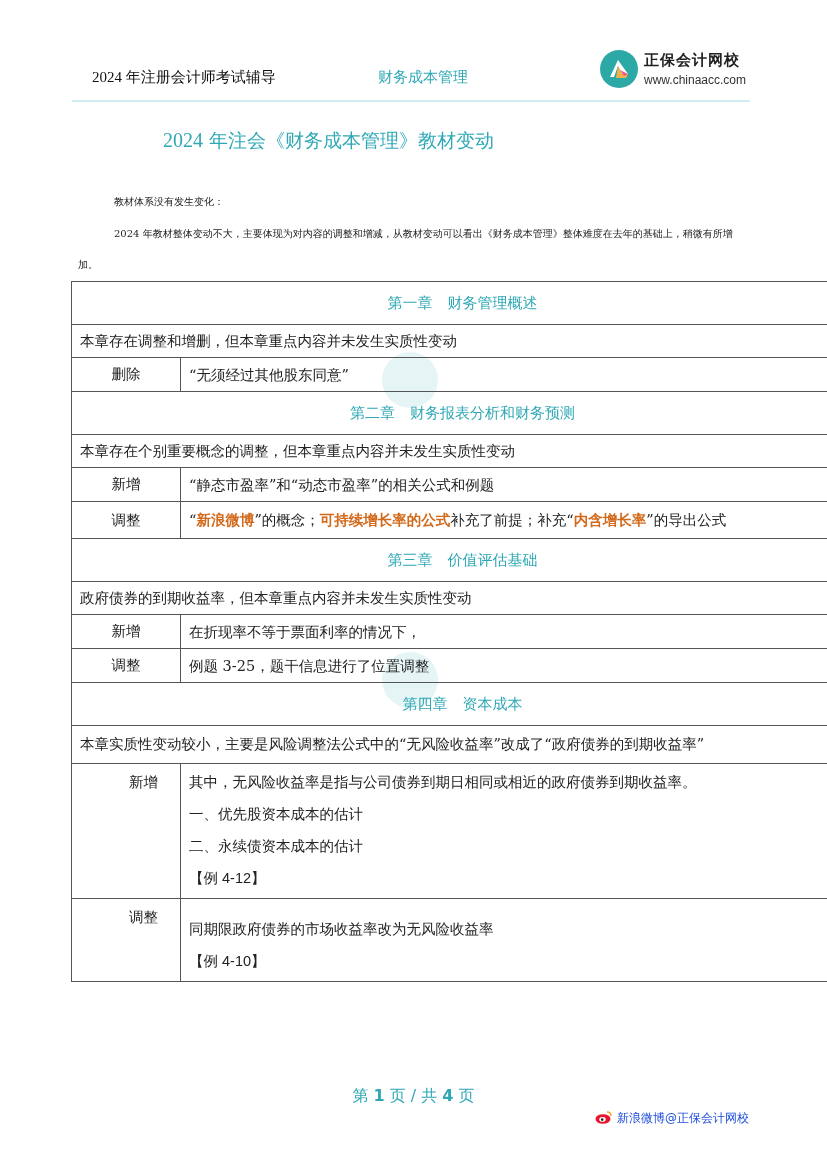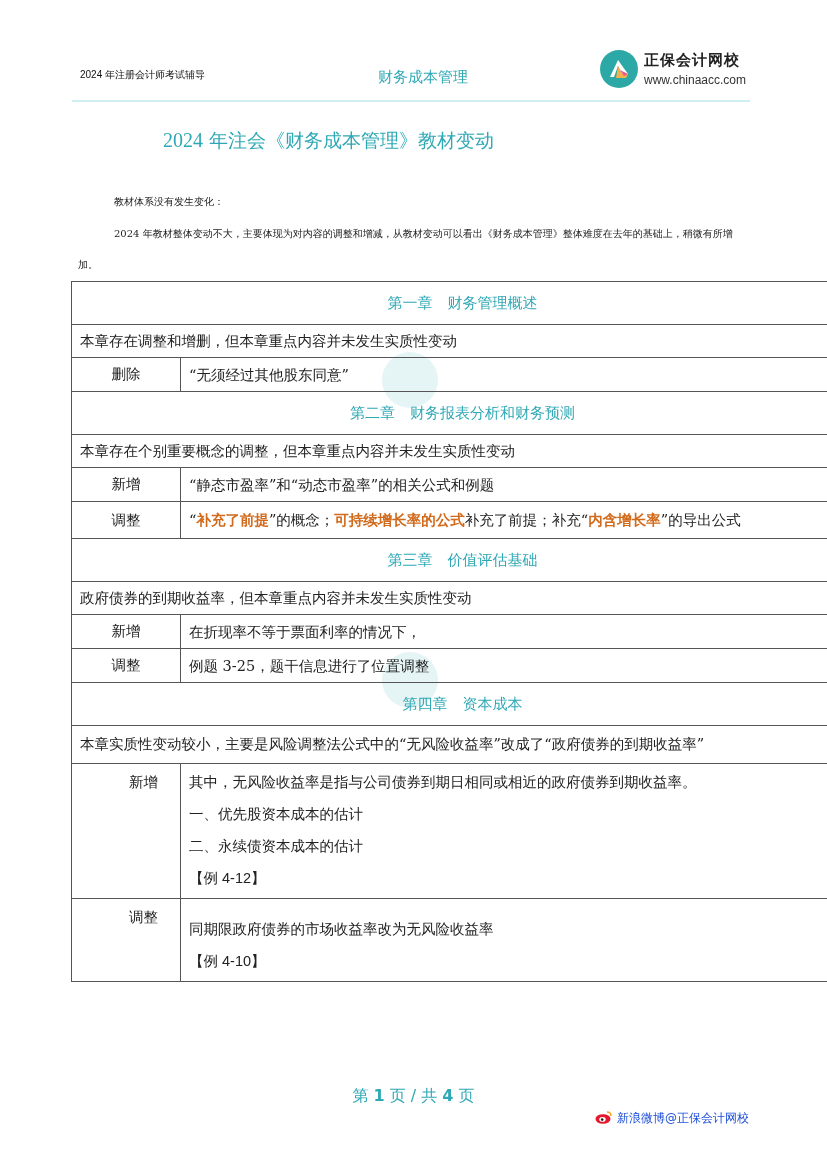--- a/index.html
+++ b/index.html
@@ -1,21 +1,21 @@
 <!DOCTYPE html>
 <html><head>
   <meta charset="utf-8">
   <style>
     html, body { margin: 0; padding: 0; }
     body {
       width: 827px; height: 1170px; background: #ffffff; position: relative; overflow: hidden;
       font-family: "DejaVu Serif", "Liberation Serif", serif; color: #222;
     }
     .header { position: absolute; left: 80px; top: 46px; width: 670px; height: 56px; }
-    .header .left { position: absolute; left: 0; top: 22px; font-family: Liberation Sans, sans-serif; font-size: 10px; color: #111; }
+    .header .left { position: absolute; left: 12px; top: 22px; font-family: Liberation Serif, serif; font-size: 15px; color: #111; }
     .header .center { position: absolute; left: 298px; top: 22px; font-family: "DejaVu Sans", "Liberation Sans", sans-serif; font-size: 15px; color: #2fa8b5; }
     .header .logo { position: absolute; left: 520px; top: 2px; width: 150px; height: 44px; }
     .logo-circle { position: absolute; left: 0; top: 2px; width: 38px; height: 38px; border-radius: 50%; background: #2ca9a6; }
     .logo-circle svg { position: absolute; left: 6px; top: 6px; }
     .logo-name { position: absolute; left: 44px; top: 3px; font-family: "DejaVu Sans", "Liberation Sans", sans-serif; font-size: 15px; font-weight: bold; color: #222; letter-spacing: 1px; }
     .logo-url { position: absolute; left: 44px; top: 25px; font-family: "Liberation Sans", sans-serif; font-size: 12px; color: #333; text-align: right; }
     .header-rule { position: absolute; left: 72px; top: 100px; width: 678px; height: 2px; background: #cfeef1; }
 
     .doc-title { position: absolute; left: 0; width: 657px; top: 128px; text-align: center; font-size: 19px; color: #2fa8b5; font-family: "DejaVu Sans", "Liberation Sans", sans-serif; }
     .doc-title .num { font-family: "Liberation Serif", serif; font-size: 20px; }
@@ -93,21 +93,21 @@
       </tr>
     <tr class="ch-sum">
         <td colspan="2">本章存在个别重要概念的调整，但本章重点内容并未发生实质性变动</td>
       </tr>
     <tr class="row short">
       <td class="label">新增</td>
       <td class="content">“静态市盈率”和“动态市盈率”的相关公式和例题</td>
     </tr>
     <tr class="row">
       <td class="label">调整</td>
-      <td class="content" style="padding-top:2px;padding-bottom:2px;"><span>“</span><span class="hl">补充了前提</span><span>”的概念；</span><span class="hl">可持续增长率的公式</span><span>补充了前提；补充“</span><span class="hl">内含增长率</span><span>”的导出公式</span></td>
+      <td class="content" style="padding-top:2px;padding-bottom:2px;"><span>“</span><span class="hl">新浪微博</span><span>”的概念；</span><span class="hl">可持续增长率的公式</span><span>补充了前提；补充“</span><span class="hl">内含增长率</span><span>”的导出公式</span></td>
     </tr>
 
     <tr class="ch-head">
         <td colspan="2">第三章　价值评估基础</td>
       </tr>
     <tr class="ch-sum">
         <td colspan="2">政府债券的到期收益率，但本章重点内容并未发生实质性变动</td>
       </tr>
     <tr class="row short">
       <td class="label">新增</td>

